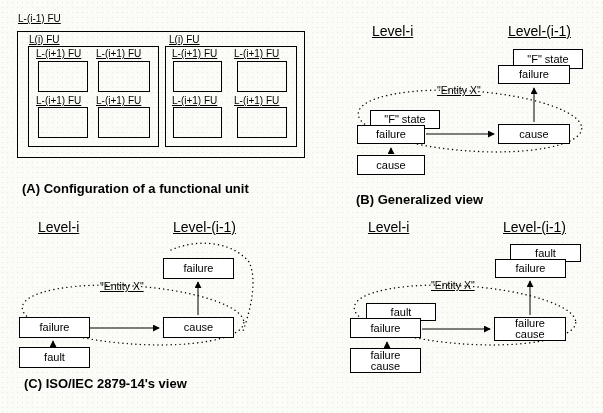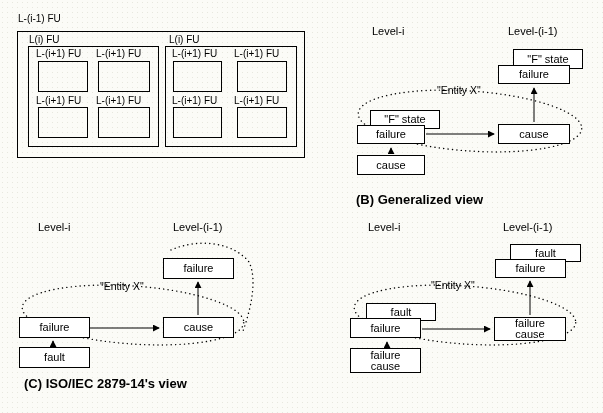--- a/index.html
+++ b/index.html
@@ -12,23 +12,23 @@
     position:relative;
     width:603px;height:413px;
     overflow:hidden;
     background-color:#fbfbf7;
     background-image:radial-gradient(circle, #e7e7de 0.8px, transparent 0.9px);
     background-size:5px 5px;
   }
   svg.layer{position:absolute;left:0;top:0;z-index:1;}
   .lbl{
     position:absolute;z-index:3;
-    font-size:10.5px;line-height:11px;white-space:nowrap;
+    font-size:10.5px;line-height:11px;white-space:nowrap;text-decoration:underline;
   }
-  .lvl{font-size:11px;}
+  .lvl{font-size:14px;}
   .box{
     position:absolute;z-index:2;
     border:1px solid #000;background:#fff;
     display:flex;align-items:center;justify-content:center;
     font-size:11px;line-height:11px;text-align:center;
     box-sizing:border-box;white-space:nowrap;
   }
   .box.back{z-index:2}
   .box.front{z-index:3}
   .box.twoline{flex-direction:column;}
@@ -96,20 +96,21 @@
   <div class="frame" style="left:165px;top:46px;width:132px;height:101px"></div>
   <div class="lbl small" style="left:172px;top:48px">L-(i+1) FU</div>
   <div class="cell" style="left:173px;top:61px;width:49px;height:31px"></div>
   <div class="lbl small" style="left:234px;top:48px">L-(i+1) FU</div>
   <div class="cell" style="left:237px;top:61px;width:50px;height:31px"></div>
   <div class="lbl small" style="left:172px;top:95px">L-(i+1) FU</div>
   <div class="cell" style="left:173px;top:107px;width:49px;height:31px"></div>
   <div class="lbl small" style="left:234px;top:95px">L-(i+1) FU</div>
   <div class="cell" style="left:237px;top:107px;width:50px;height:31px"></div>
 
+  <div class="caption" style="left:22px;top:181px">(A) Configuration of a functional unit</div>
 
   <div class="lbl lvl" style="left:372px;top:26px">Level-i</div>
   <div class="lbl lvl" style="left:508px;top:26px">Level-(i-1)</div>
 
   <div class="box back" style="left:513px;top:49px;width:70px;height:20px">
       <span>"F" state</span>
     </div>
   <div class="box front" style="left:498px;top:65px;width:72px;height:19px">
       <span>failure</span>
     </div>

